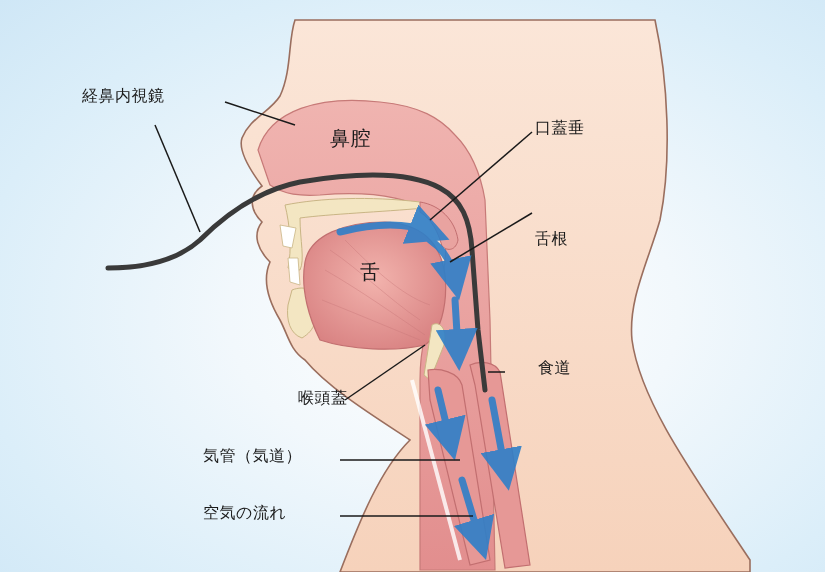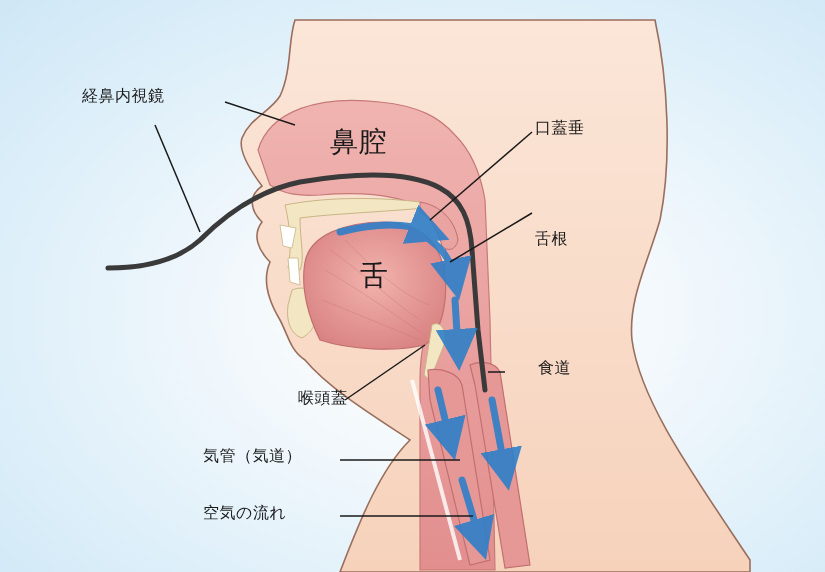--- a/index.html
+++ b/index.html
@@ -1,21 +1,21 @@
 <!DOCTYPE html>
 <html><head>
 <meta charset="utf-8">
 <style>
   html, body { margin:0; padding:0; }
   body { width:825px; height:572px; overflow:hidden; font-family:"DejaVu Sans","Liberation Sans",sans-serif; }
   #stage { position:relative; width:825px; height:572px;
     background: radial-gradient(ellipse at 55% 55%, #ffffff 0%, #f2f8fc 35%, #dbeef9 75%, #cfe7f6 100%); }
   svg.art { position:absolute; left:0; top:0; }
   .label { position:absolute; font-size:16px; color:#1a1a1a; white-space:nowrap; line-height:1; letter-spacing:0.5px; }
-  .label.inside { font-size:28px; }
+  .label.inside { font-size:20px; }
 </style>
 </head>
 <body>
 
 <div id="stage">
   <svg class="art" width="825" height="572" viewBox="0 0 825 572">
     <defs>
       <linearGradient id="skinG" x1="0" y1="0" x2="0" y2="1">
         <stop offset="0" stop-color="#fbe6d8"></stop>
         <stop offset="1" stop-color="#f6d2bb"></stop>

